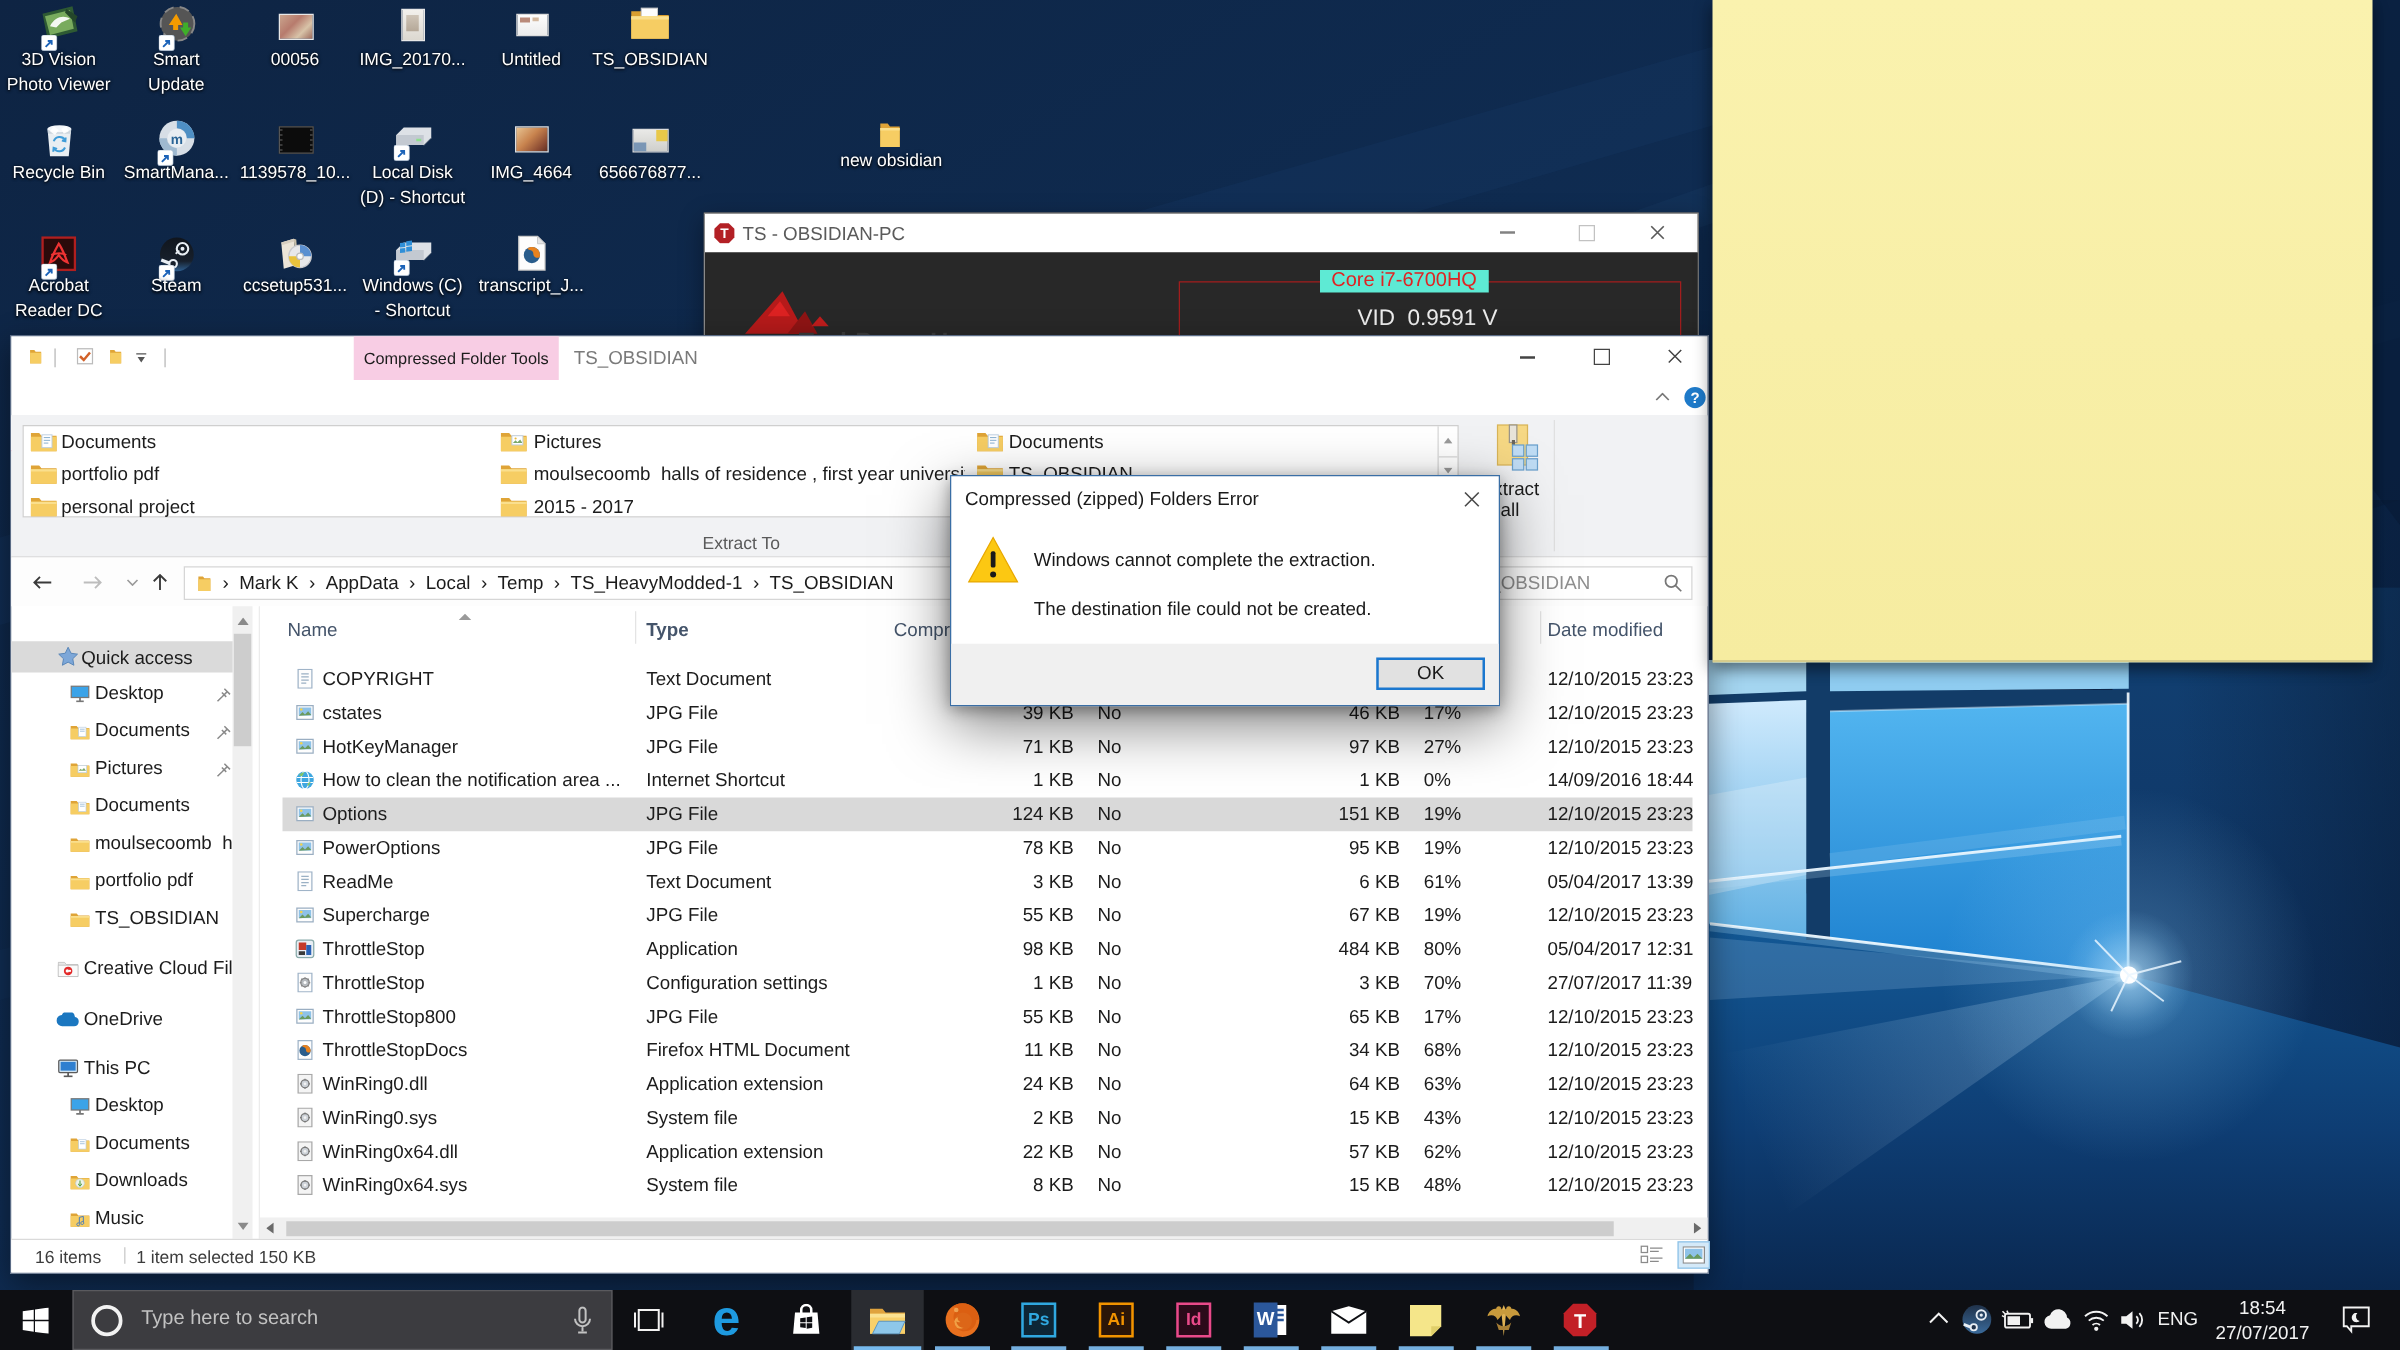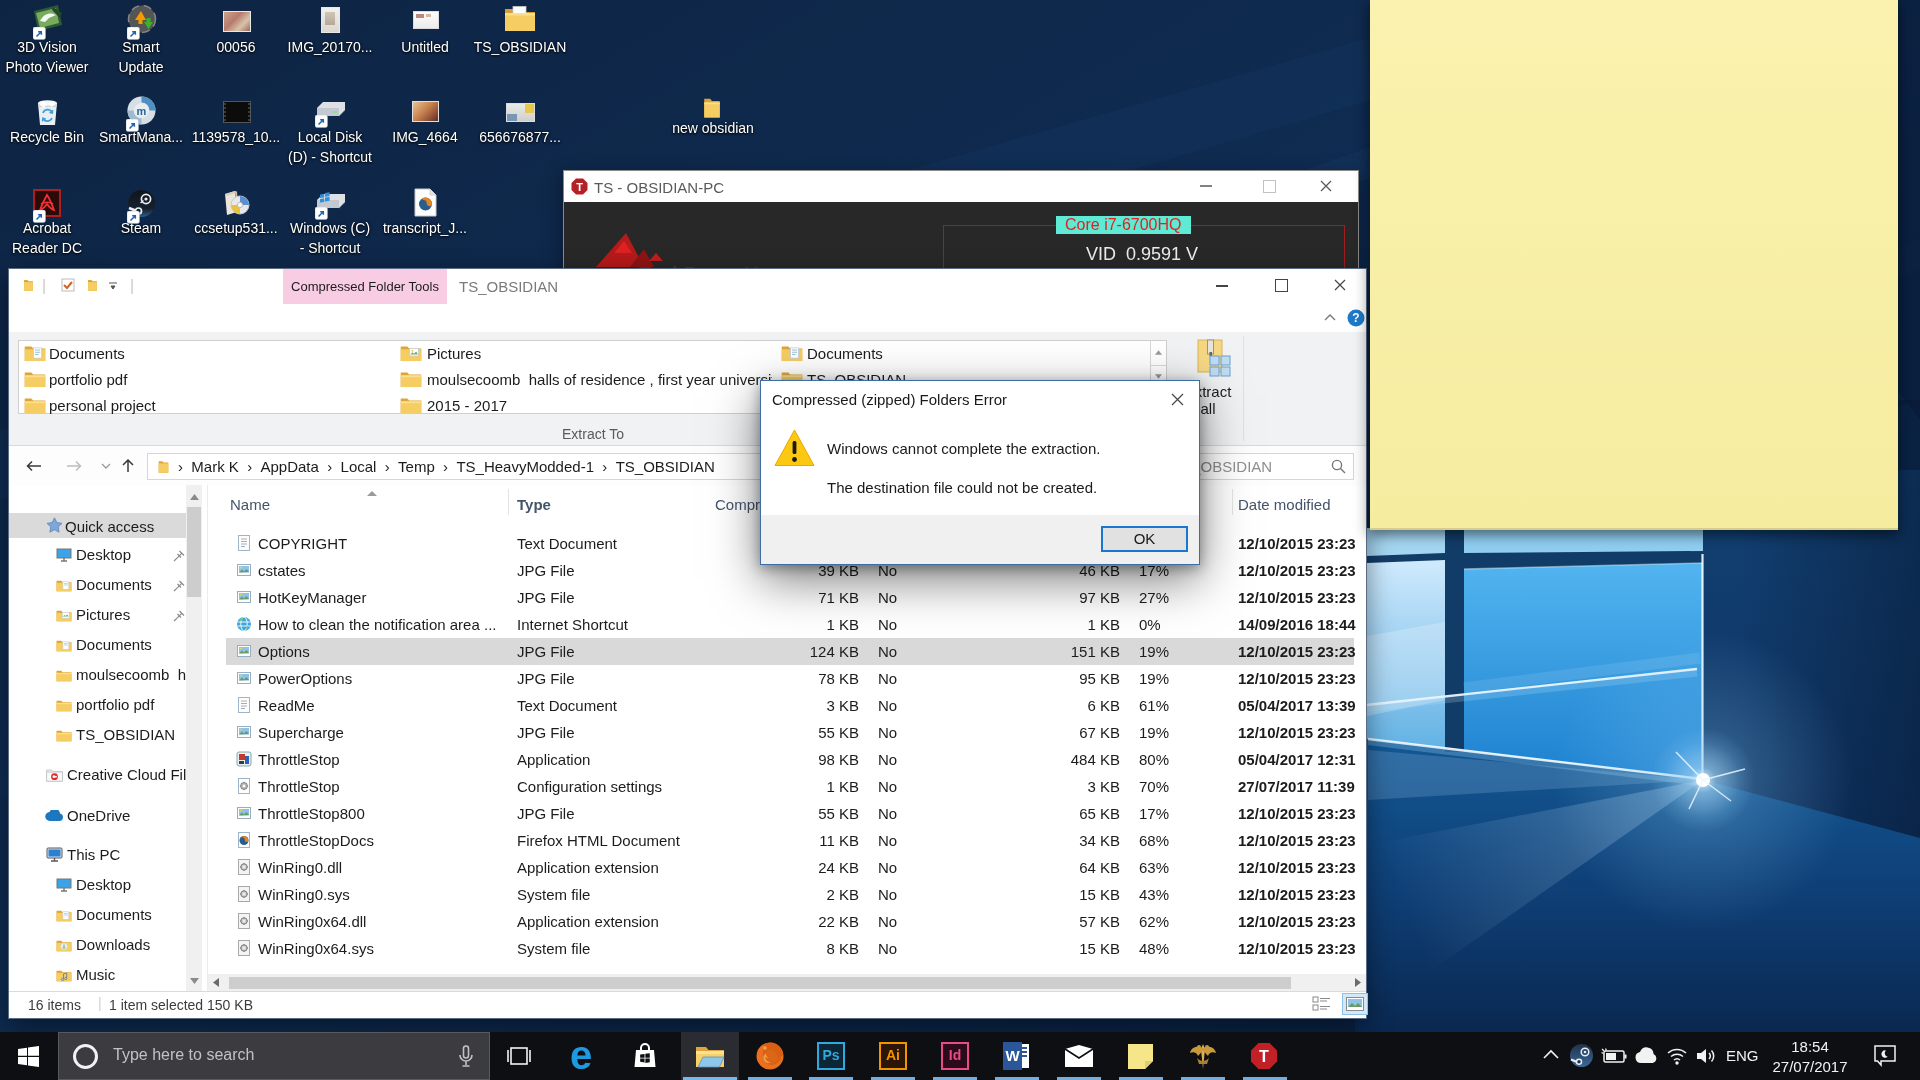--- a/index.html
+++ b/index.html
@@ -6,21 +6,21 @@
     font-family:"Liberation Sans",sans-serif;background:#0d2747;position:relative;}
   .abs{position:absolute;}
   .lbl{position:absolute;width:116px;text-align:center;color:#fff;font-size:14px;line-height:20px;
     text-shadow:0 1px 2px rgba(0,0,0,.95),0 0 3px rgba(0,0,0,.6);}
   .t15{font-size:15px;color:#1c1c1c;}
   .hdr{font-size:15px;color:#44546a;}
   .fr{position:absolute;left:199px;width:1158px;height:27px;line-height:27px;font-size:15px;color:#1c1c1c;}
   .fr span{position:absolute;white-space:nowrap;}
   .fi{position:absolute;top:5px;left:28px !important;}
   .c1{left:50px;} .c2{left:309px;} .c3{left:571px;width:80px;text-align:right;} .c4{left:670px;}
-  .c5{left:832px;width:80px;text-align:right;} .c6{left:931px;} .c7{left:1030px;font-weight:bold;}
+  .c5{left:832px;width:80px;text-align:right;} .c6{left:931px;} .c7{left:1030px;}
 </style>
 </head>
 <body>
 
 <svg class="abs" style="left:0;top:0" width="1920" height="1080" viewBox="0 0 1920 1080">
 <defs>
   <linearGradient id="bg" x1="0" y1="0" x2="1" y2="1">
     <stop offset="0" stop-color="#0e2443"></stop>
     <stop offset=".45" stop-color="#0f2c52"></stop>
     <stop offset="1" stop-color="#081d3c"></stop>

